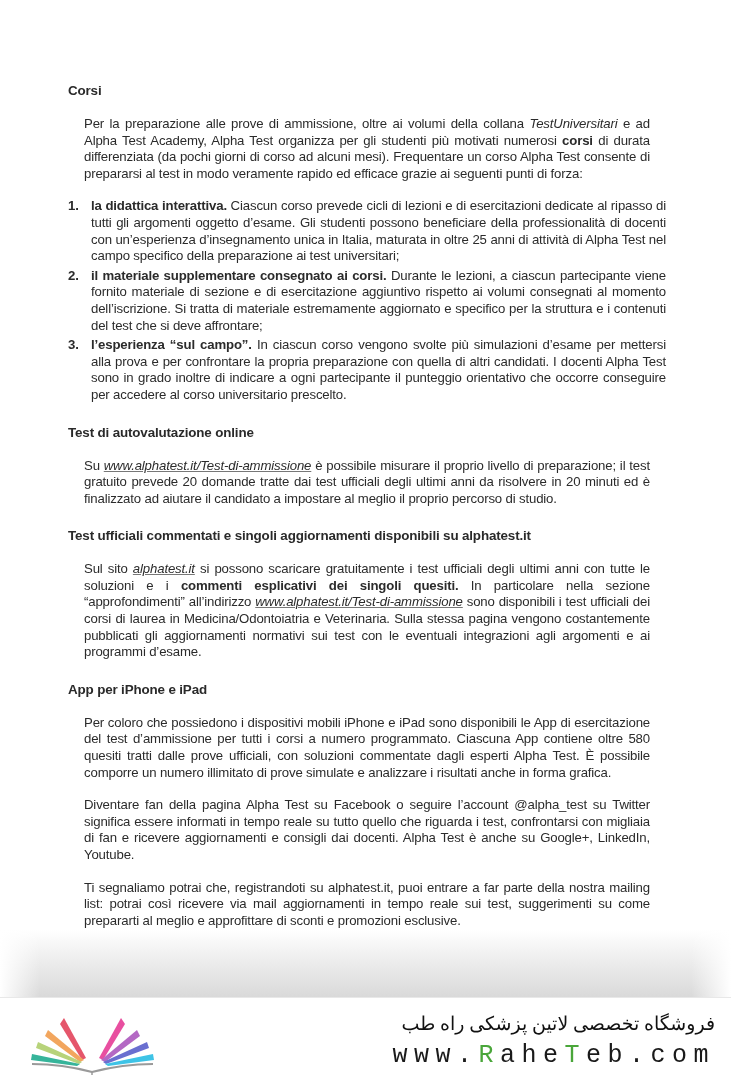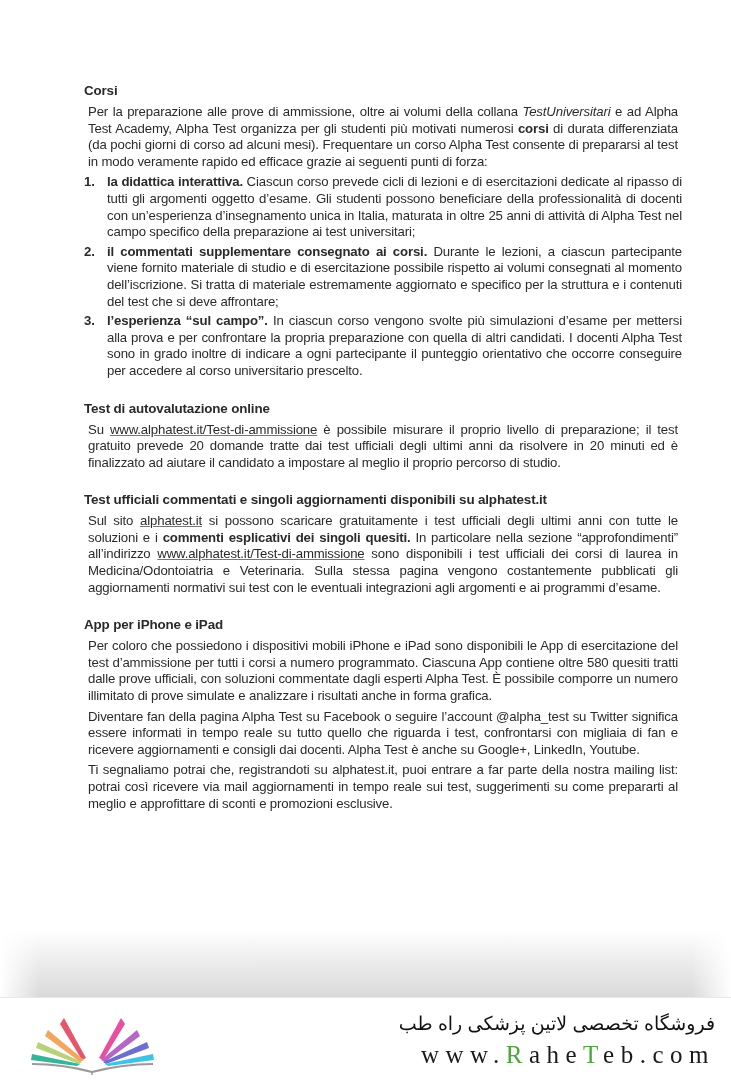--- a/index.html
+++ b/index.html
@@ -3,71 +3,71 @@
 <meta charset="utf-8">
 <style>
   html, body { margin: 0; padding: 0; }
   body {
     width: 731px; height: 1080px; position: relative; overflow: hidden;
     background: #ffffff;
     font-family: "Liberation Sans", "DejaVu Sans", sans-serif;
     color: #2b2b2b;
   }
   .page {
-    position: absolute; left: 84px; top: 82px; width: 598px;
+    position: absolute; left: 68px; top: 82px; width: 598px;
     font-size: 13.2px; line-height: 16.6px;
     letter-spacing: -0.15px;
   }
-  .page p { margin: 4px; text-align: justify; }
+  .page p { margin: 16px; text-align: justify; }
   .h { font-weight: bold; font-size: 13.4px; line-height: 18px; color: #2a2a2a; }
   .h1 { margin-bottom: 3px; }
   .hsec { margin-top: 20px; margin-bottom: 3px; }
   ol.items { list-style: none; margin: 3px 0 0 0; padding: 0; }
   ol.items li { position: relative; padding-left: 23px; margin-bottom: 3px; text-align: justify; }
   ol.items li .num { position: absolute; left: 0; top: 0; font-weight: bold; }
   b { font-weight: bold; }
-  .u { text-decoration: underline; text-decoration-color: #777; }
+  .u { text-decoration: underline; text-decoration-color: #777; font-style: italic; }
   .after-list { margin-top: 5px !important; }
 
   .shadow {
     position: absolute; left: 0; top: 930px; width: 731px; height: 68px;
     background: linear-gradient(to bottom, rgba(255,255,255,0) 0%, rgba(225,225,225,0.6) 45%, #d9d9d9 100%);
   }
   .shadow::before, .shadow::after {
     content: ""; position: absolute; top: 0; width: 40px; height: 100%;
   }
   .shadow::before { left: 0; background: linear-gradient(to right, #fff, rgba(255,255,255,0)); }
   .shadow::after { right: 0; background: linear-gradient(to left, #fff, rgba(255,255,255,0)); }
   .shadow-line { position: absolute; left: 0; top: 997px; width: 731px; height: 1px; background: #e8e8e8; }
 
   .footer { position: absolute; left: 0; top: 998px; width: 731px; height: 82px; background: #fff; }
   .logo { position: absolute; left: 30px; top: 16px; width: 125px; height: 62px; }
   .fa-text {
     position: absolute; right: 16px; top: 14px;
-    font-family: Liberation Sans, sans-serif; font-size: 19px; color: #111;
+    font-family: Liberation Serif, serif; font-size: 19px; color: #111;
     direction: rtl; white-space: nowrap;
   }
   .url {
     position: absolute; right: 16px; top: 43px;
-    font-family: Liberation Serif, serif; font-size: 25px; color: #1a1a1a;
+    font-family: Liberation Mono, monospace; font-size: 25px; color: #1a1a1a;
     letter-spacing: 6.5px; white-space: nowrap;
   }
   .url .g { color: #4aa63a; }
 </style>
 </head>
 <body>
 
 <div class="page">
 
   <div class="h h1">Corsi</div>
   <p><span>Per la preparazione alle prove di ammissione, oltre ai volumi della collana </span><i>TestUniversitari</i><span> e ad Alpha Test Academy, Alpha Test organizza per gli studenti più motivati numerosi </span><b>corsi</b><span> di durata differenziata (da pochi giorni di corso ad alcuni mesi). Frequentare un corso Alpha Test consente di prepararsi al test in modo veramente rapido ed efficace grazie ai seguenti punti di forza:</span></p>
 
   <ol class="items">
     <li><span class="num">1.</span><b>la didattica interattiva.</b><span> Ciascun corso prevede cicli di lezioni e di esercitazioni dedicate al ripasso di tutti gli argomenti oggetto d’esame. Gli studenti possono beneficiare della professionalità di docenti con un’esperienza d’insegnamento unica in Italia, maturata in oltre 25 anni di attività di Alpha Test nel campo specifico della preparazione ai test universitari;</span></li>
-    <li><span class="num">2.</span><b>il commentati supplementare consegnato ai corsi.</b><span> Durante le lezioni, a ciascun partecipante viene fornito materiale di studio e di esercitazione possibile rispetto ai volumi consegnati al momento dell’iscrizione. Si tratta di materiale estremamente aggiornato e specifico per la struttura e i contenuti del test che si deve affrontare;</span></li>
+    <li><span class="num">2.</span><b>il materiale supplementare consegnato ai corsi.</b><span> Durante le lezioni, a ciascun partecipante viene fornito materiale di sezione e di esercitazione aggiuntivo rispetto ai volumi consegnati al momento dell’iscrizione. Si tratta di materiale estremamente aggiornato e specifico per la struttura e i contenuti del test che si deve affrontare;</span></li>
     <li><span class="num">3.</span><b>l’esperienza “sul campo”.</b><span> In ciascun corso vengono svolte più simulazioni d’esame per mettersi alla prova e per confrontare la propria preparazione con quella di altri candidati. I docenti Alpha Test sono in grado inoltre di indicare a ogni partecipante il punteggio orientativo che occorre conseguire per accedere al corso universitario prescelto.</span></li>
   </ol>
 
 
   <div class="h hsec">Test di autovalutazione online</div>
   <p><span>Su </span><a class="u">www.alphatest.it/Test-di-ammissione</a><span> è possibile misurare il proprio livello di preparazione; il test gratuito prevede 20 domande tratte dai test ufficiali degli ultimi anni da risolvere in 20 minuti ed è finalizzato ad aiutare il candidato a impostare al meglio il proprio percorso di studio.</span></p>
 
   <div class="h hsec">Test ufficiali commentati e singoli aggiornamenti disponibili su alphatest.it</div>
   <p><span>Sul sito </span><a class="u">alphatest.it</a><span> si possono scaricare gratuitamente i test ufficiali degli ultimi anni con tutte le soluzioni e i </span><b>commenti esplicativi dei singoli quesiti.</b><span> In particolare nella sezione “approfondimenti” all’indirizzo </span><a class="u">www.alphatest.it/Test-di-ammissione</a><span> sono disponibili i test ufficiali dei corsi di laurea in Medicina/Odontoiatria e Veterinaria. Sulla stessa pagina vengono costantemente pubblicati gli aggiornamenti normativi sui test con le eventuali integrazioni agli argomenti e ai programmi d’esame.</span></p>
 

